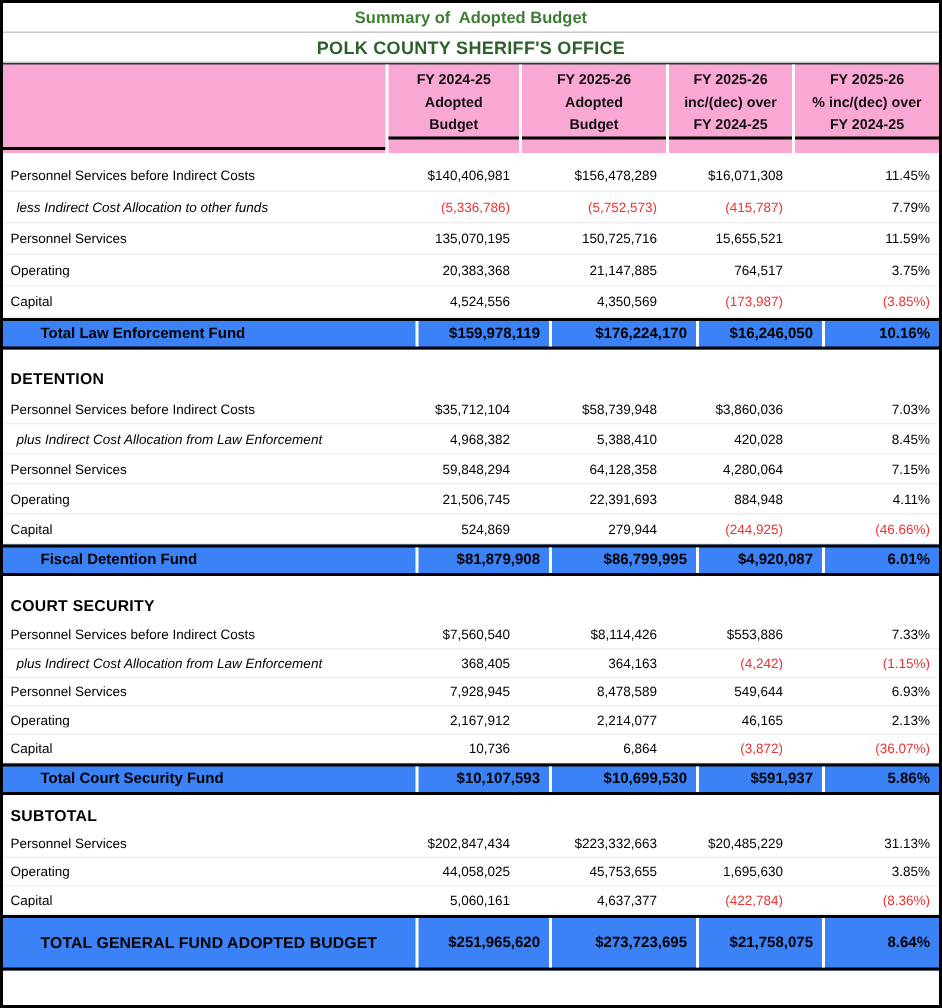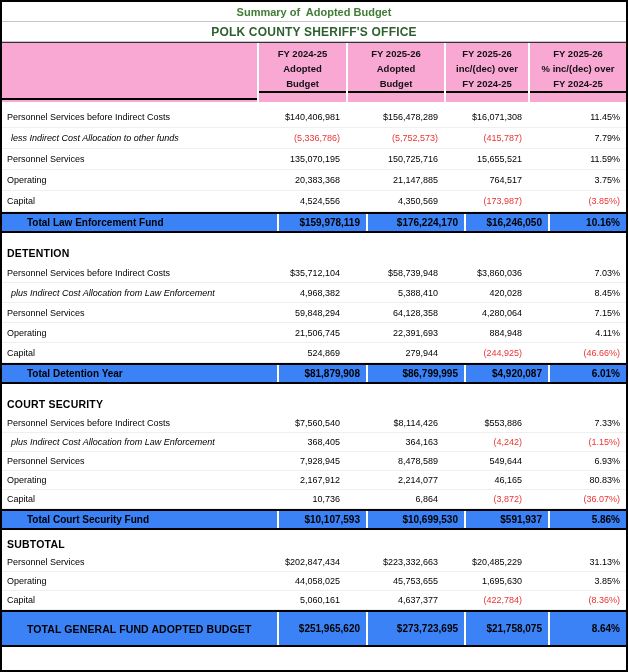--- a/index.html
+++ b/index.html
@@ -195,21 +195,21 @@
     <div class="cell num">4.11%</div>
   </div>
   <div class="grid row r20">
     <div class="cell label">Capital</div>
     <div class="cell num">524,869</div>
     <div class="cell num">279,944</div>
     <div class="cell num neg">(244,925)</div>
     <div class="cell num neg">(46.66%)</div>
   </div>
   <div class="grid total-row tr21">
-    <div class="cell label">Total Detention Year</div>
+    <div class="cell label">Fiscal Detention Fund</div>
     <div class="vcell">
         <div class="cell num">$81,879,908</div>
       </div>
     <div class="vcell">
         <div class="cell num">$86,799,995</div>
       </div>
     <div class="vcell">
         <div class="cell num">$4,920,087</div>
       </div>
     <div class="vcell">
@@ -239,21 +239,21 @@
     <div class="cell num">7,928,945</div>
     <div class="cell num">8,478,589</div>
     <div class="cell num">549,644</div>
     <div class="cell num">6.93%</div>
   </div>
   <div class="grid row r19">
     <div class="cell label">Operating</div>
     <div class="cell num">2,167,912</div>
     <div class="cell num">2,214,077</div>
     <div class="cell num">46,165</div>
-    <div class="cell num">80.83%</div>
+    <div class="cell num">2.13%</div>
   </div>
   <div class="grid row r19">
     <div class="cell label">Capital</div>
     <div class="cell num">10,736</div>
     <div class="cell num">6,864</div>
     <div class="cell num neg">(3,872)</div>
     <div class="cell num neg">(36.07%)</div>
   </div>
   <div class="grid total-row tr21">
     <div class="cell label">Total Court Security Fund</div>

